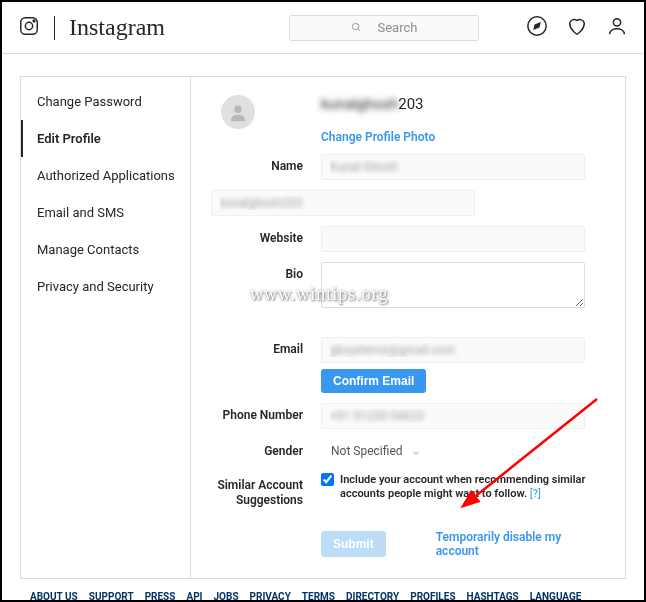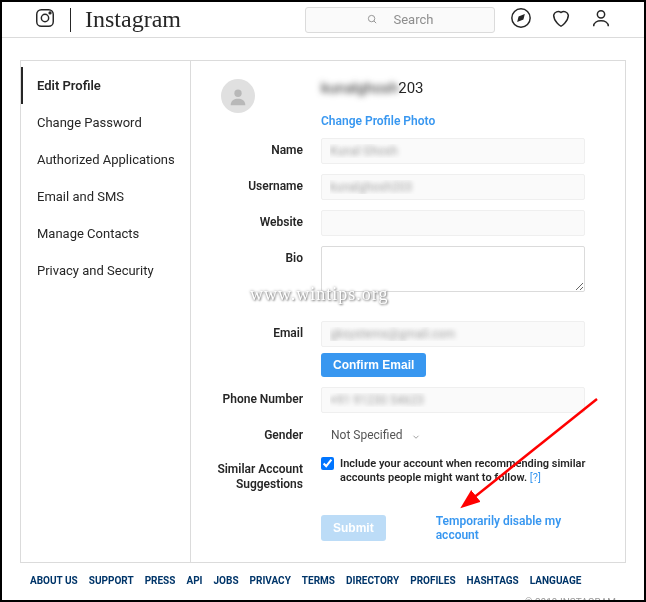--- a/index.html
+++ b/index.html
@@ -1,17 +1,17 @@
 <!DOCTYPE html>
 <html><head>
   <meta charset="utf-8">
   <style>
     * { margin: 0; padding: 0; box-sizing: border-box; }
     body { font-family: -apple-system, BlinkMacSystemFont, "Segoe UI", Roboto, Helvetica, Arial, sans-serif; font-size: 13px; color: #262626; background: #fff; width: 646px; height: 602px; overflow: hidden; border: 2px solid #000; position: relative; }
-    .topbar { height: 36px; border-bottom: 1px solid #dbdbdb; display: flex; align-items: center; padding: 0 32px; gap: 14px; }
+    .topbar { height: 52px; border-bottom: 1px solid #dbdbdb; display: flex; align-items: center; padding: 0 16px; gap: 14px; }
     .divider-v { width: 1px; height: 24px; background: #262626; }
     .logo-text { font-family: 'Brush Script MT', cursive; font-size: 24px; font-weight: 500; }
     .search { flex: 0 0 190px; margin-left: 110px; height: 26px; background: #fafafa; border: 1px solid #dbdbdb; border-radius: 3px; display: flex; align-items: center; justify-content: center; gap: 16px; color: #8e8e8e; font-size: 13px; }
     .top-icons { margin-left: auto; display: flex; gap: 18px; align-items: center; color: #262626; }
     .main { padding: 22px 18px 0 18px; }
     .card { border: 1px solid #dbdbdb; background: #fff; display: flex; min-height: 470px; }
     .side { width: 170px; border-right: 1px solid #dbdbdb; padding-top: 6px; }
     .side-item { padding: 11px 14px; font-size: 13px; cursor: pointer; border-left: 2px solid transparent; }
     .side-item.active { font-weight: 600; border-left: 2px solid #262626; }
     .content { flex: 1; padding: 18px 20px 10px 20px; }
@@ -73,22 +73,22 @@
     <span><svg width="22" height="22" viewBox="0 0 24 24" fill="none" stroke="#262626" stroke-width="1.6">
           <circle cx="12" cy="8" r="4"></circle>
           <path d="M4 21c0-4 4-6 8-6s8 2 8 6"></path>
         </svg></span>
   </div>
 </div>
 
 <div class="main">
   <div class="card">
     <div class="side">
+      <div class="side-item">Change Password</div>
       <div class="side-item active">Edit Profile</div>
-      <div class="side-item">Change Password</div>
       <div class="side-item">Authorized Applications</div>
       <div class="side-item">Email and SMS</div>
       <div class="side-item">Manage Contacts</div>
       <div class="side-item">Privacy and Security</div>
     </div>
     <div class="content">
 
       <div class="row avatar-row">
         <div class="lbl" style="text-align:right;padding-right:6px;">
           <span class="avatar">
@@ -102,21 +102,20 @@
           <div class="uname"><span class="blur">kunalghosh</span><span>203</span></div>
           <div class="change-photo">Change Profile Photo</div>
         </div>
       </div>
 
       <div class="row">
         <div class="lbl">Name</div>
         <div class="fld"><input type="text" class="blurred" value="Kunal Ghosh" style=""></div>
       </div>
       <div class="row">
-        <div class="lbl">Username</div>
         <div class="fld"><input type="text" class="blurred" value="kunalghosh203" style=""></div>
       </div>
       <div class="row">
         <div class="lbl">Website</div>
         <div class="fld"><input type="text" value="" style=""></div>
       </div>
       <div class="row">
         <div class="lbl">Bio</div>
         <div class="fld"><textarea style=""></textarea></div>
       </div>

